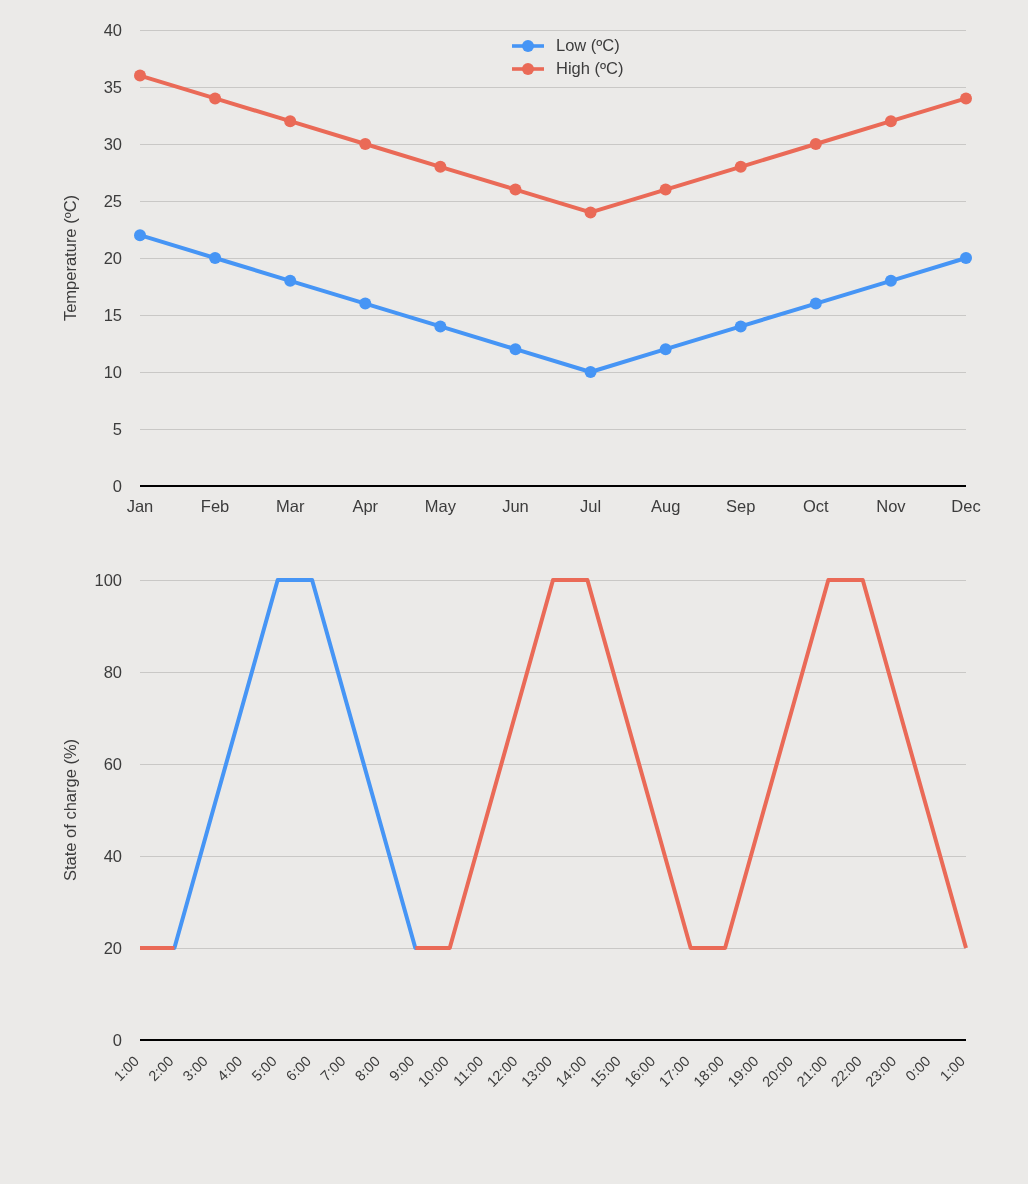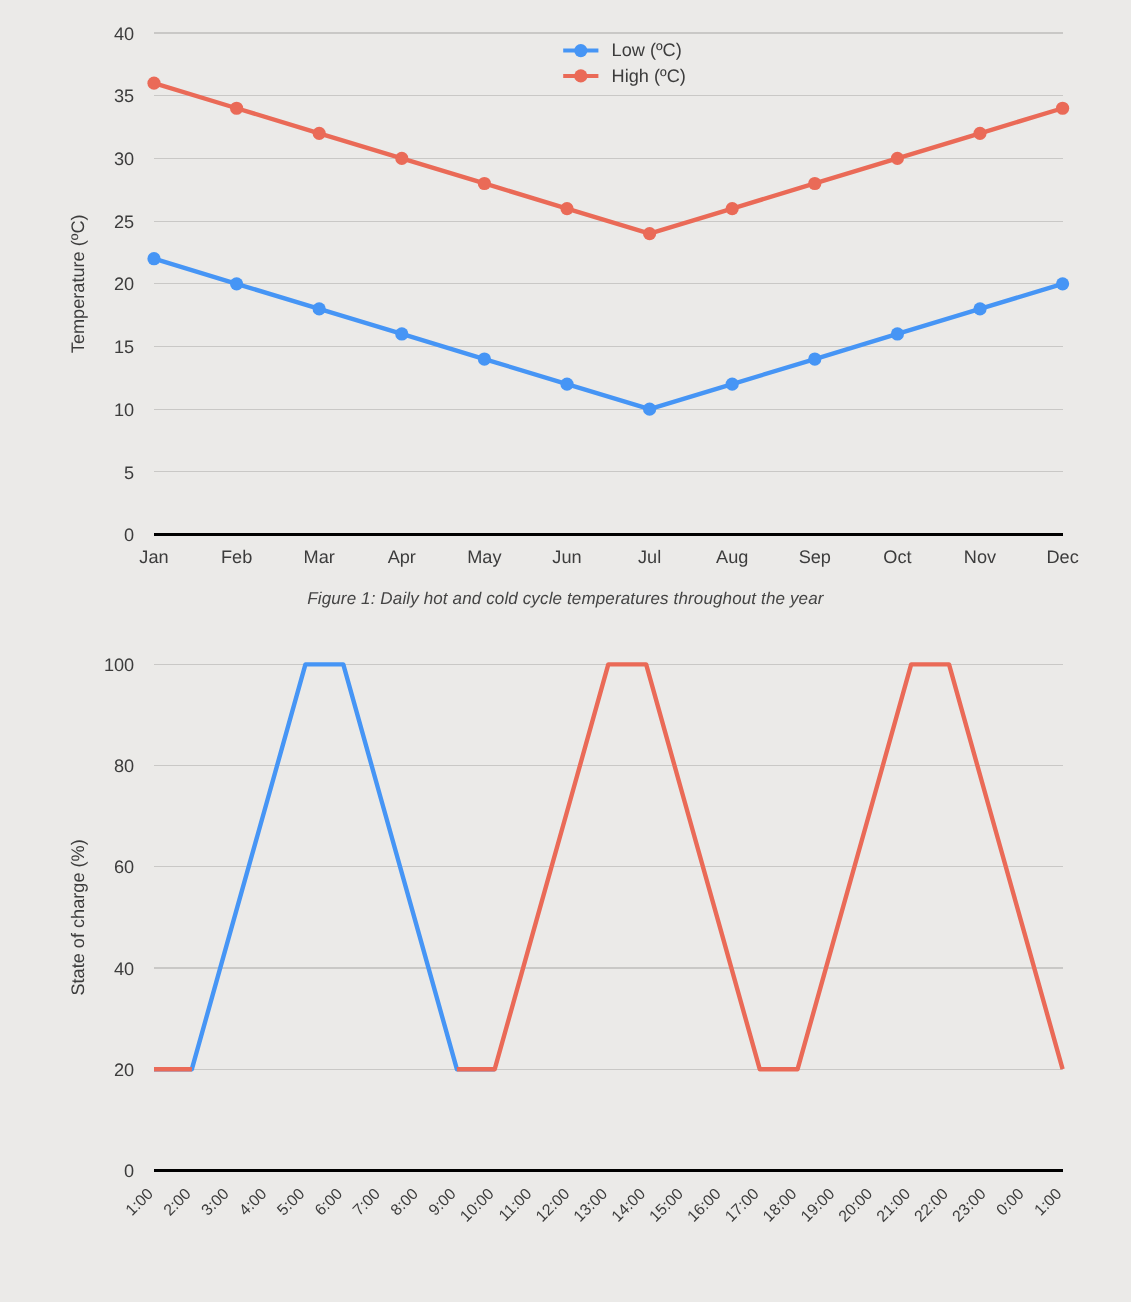--- a/index.html
+++ b/index.html
@@ -145,21 +145,20 @@
         <circle cx="966" cy="98.40000000000003" r="6" fill="#ea6a57"></circle>
         <line x1="512" y1="46" x2="544" y2="46" stroke="#4695f5" class="legend-line"></line>
         <circle cx="528" cy="46" r="6" fill="#4695f5"></circle>
         <text x="556" y="47" class="legend-label">Low (ºC)</text>
         <line x1="512" y1="69" x2="544" y2="69" stroke="#ea6a57" class="legend-line"></line>
         <circle cx="528" cy="69" r="6" fill="#ea6a57"></circle>
         <text x="556" y="70" class="legend-label">High (ºC)</text>
       </svg>
   </div>
 
-  <div class="figure-caption">Figure 1: Daily hot and cold cycle temperatures throughout the year</div>
 
   <div class="figure-block" id="chart-soc-wrap">
     <svg id="svg-soc" width="1028" height="590">
         <line x1="140" y1="510" x2="966" y2="510" class="axis-baseline"></line>
         <text x="122" y="516" class="tick-label tick-label-y">0</text>
         <line x1="140" y1="418" x2="966" y2="418" class="gridline"></line>
         <text x="122" y="424" class="tick-label tick-label-y">20</text>
         <line x1="140" y1="326" x2="966" y2="326" class="gridline"></line>
         <text x="122" y="332" class="tick-label tick-label-y">40</text>
         <line x1="140" y1="234" x2="966" y2="234" class="gridline"></line>

